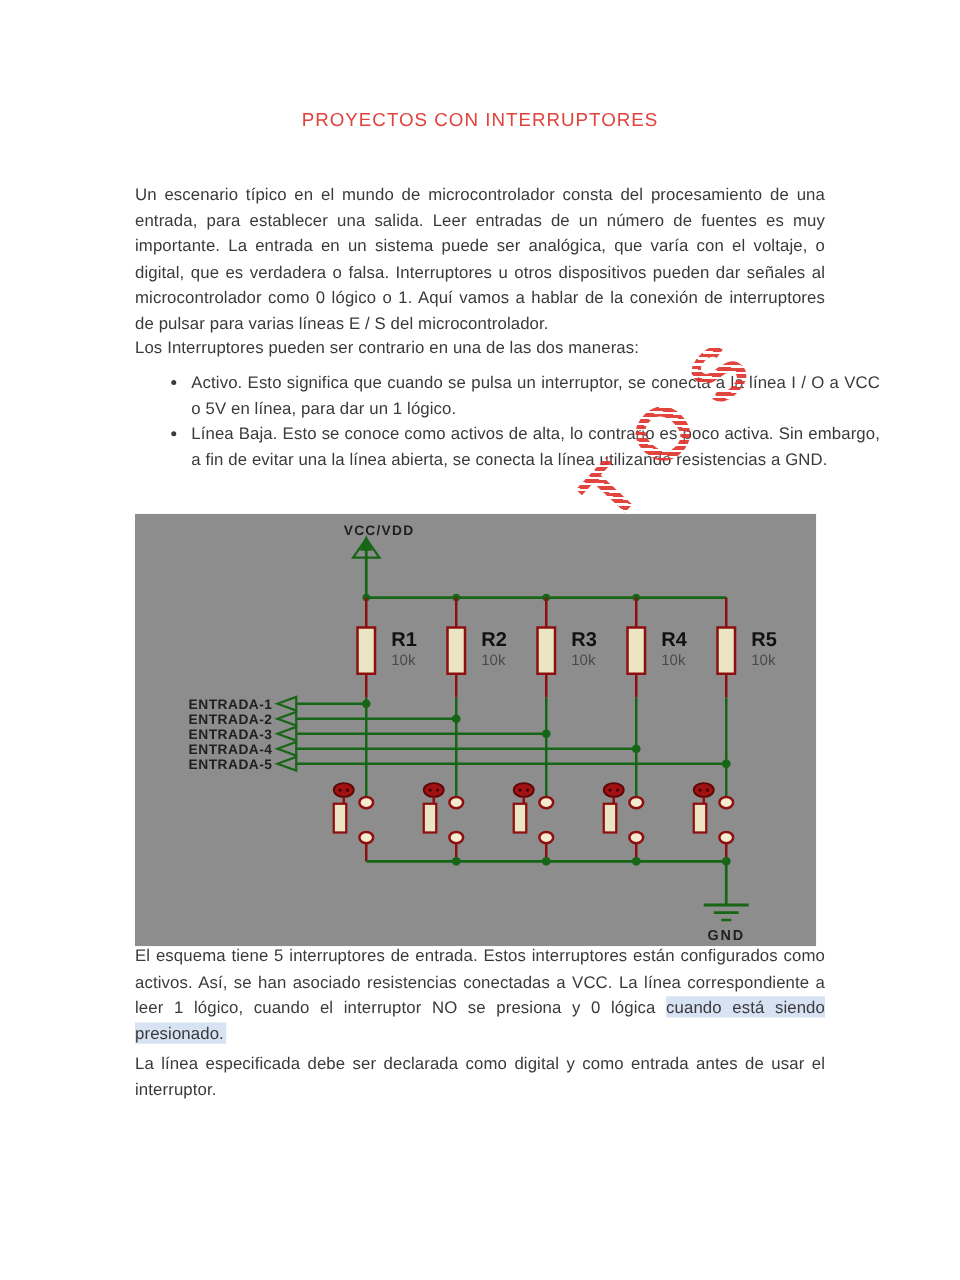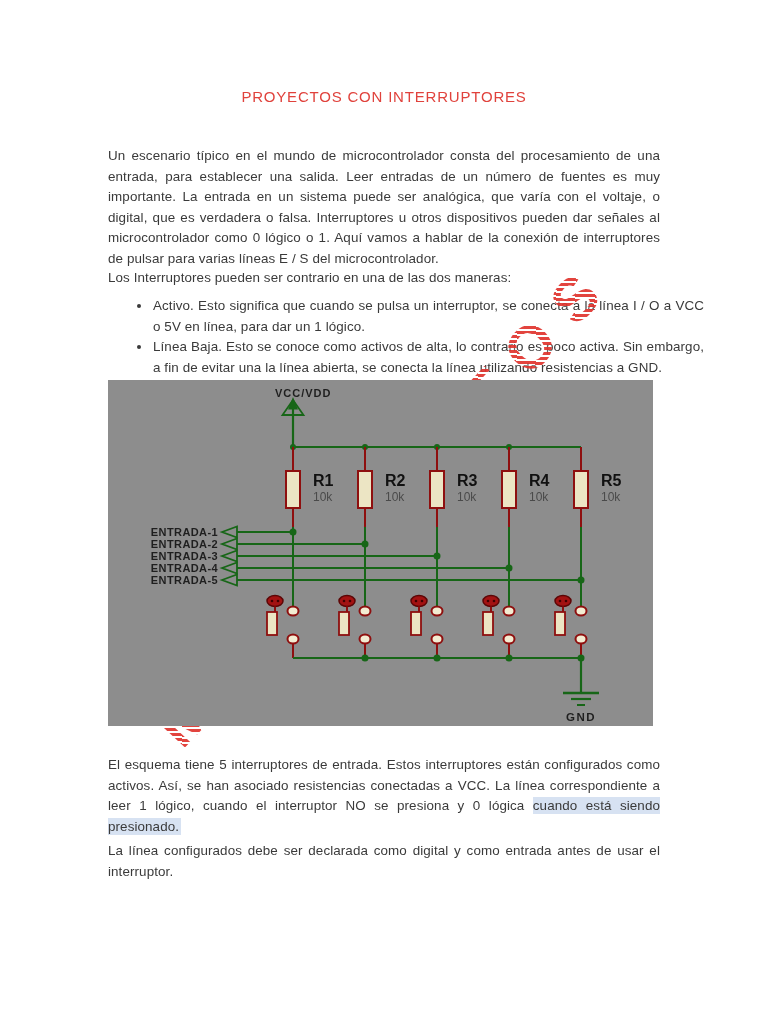--- a/index.html
+++ b/index.html
@@ -51,21 +51,21 @@
       background-image:repeating-linear-gradient(50deg,
         rgba(224,52,46,0.92) 0 3px,
         rgba(255,255,255,0.22) 3px 5px);
       -webkit-background-clip:text;
       background-clip:text;
       color:transparent;
     }
   }
 
   .schematic{
-    position:absolute;top:380px;left:108px;width:545px;height:418px;
+    position:absolute;top:411px;left:108px;width:545px;height:418px;
     z-index:2;line-height:0;
   }
   .schematic svg{display:block;}
 </style>
 </head>
 <body>
 
 <div class="page">
 
   <div class="watermark">MATRODATOS</div>
@@ -225,15 +225,15 @@
           <line x1="455" y1="313" x2="491" y2="313" stroke="#176617" stroke-width="2.5"></line>
           <line x1="463" y1="319" x2="483" y2="319" stroke="#176617" stroke-width="2.2"></line>
           <line x1="469" y1="325" x2="477" y2="325" stroke="#176617" stroke-width="2"></line>
           <text x="473" y="341" font-size="11.5" font-weight="bold" fill="#1f1f1f" text-anchor="middle" letter-spacing="1.5">GND</text>
         </g>
       </svg>
   </div>
 
   <p class="para p3"><span>El esquema tiene 5 interruptores de entrada. Estos interruptores están configurados como activos. Así, se han asociado resistencias conectadas a VCC. La línea correspondiente a leer 1 lógico, cuando el interruptor NO se presiona y 0 lógica </span><span class="hl" style="background: rgb(215, 226, 242);">cuando está siendo presionado.</span></p>
 
-  <p class="para p4">La línea configurados debe ser declarada como digital y como entrada antes de usar el interruptor.</p>
+  <p class="para p4">La línea especificada debe ser declarada como digital y como entrada antes de usar el interruptor.</p>
 
 </div>
 
 </body></html>

